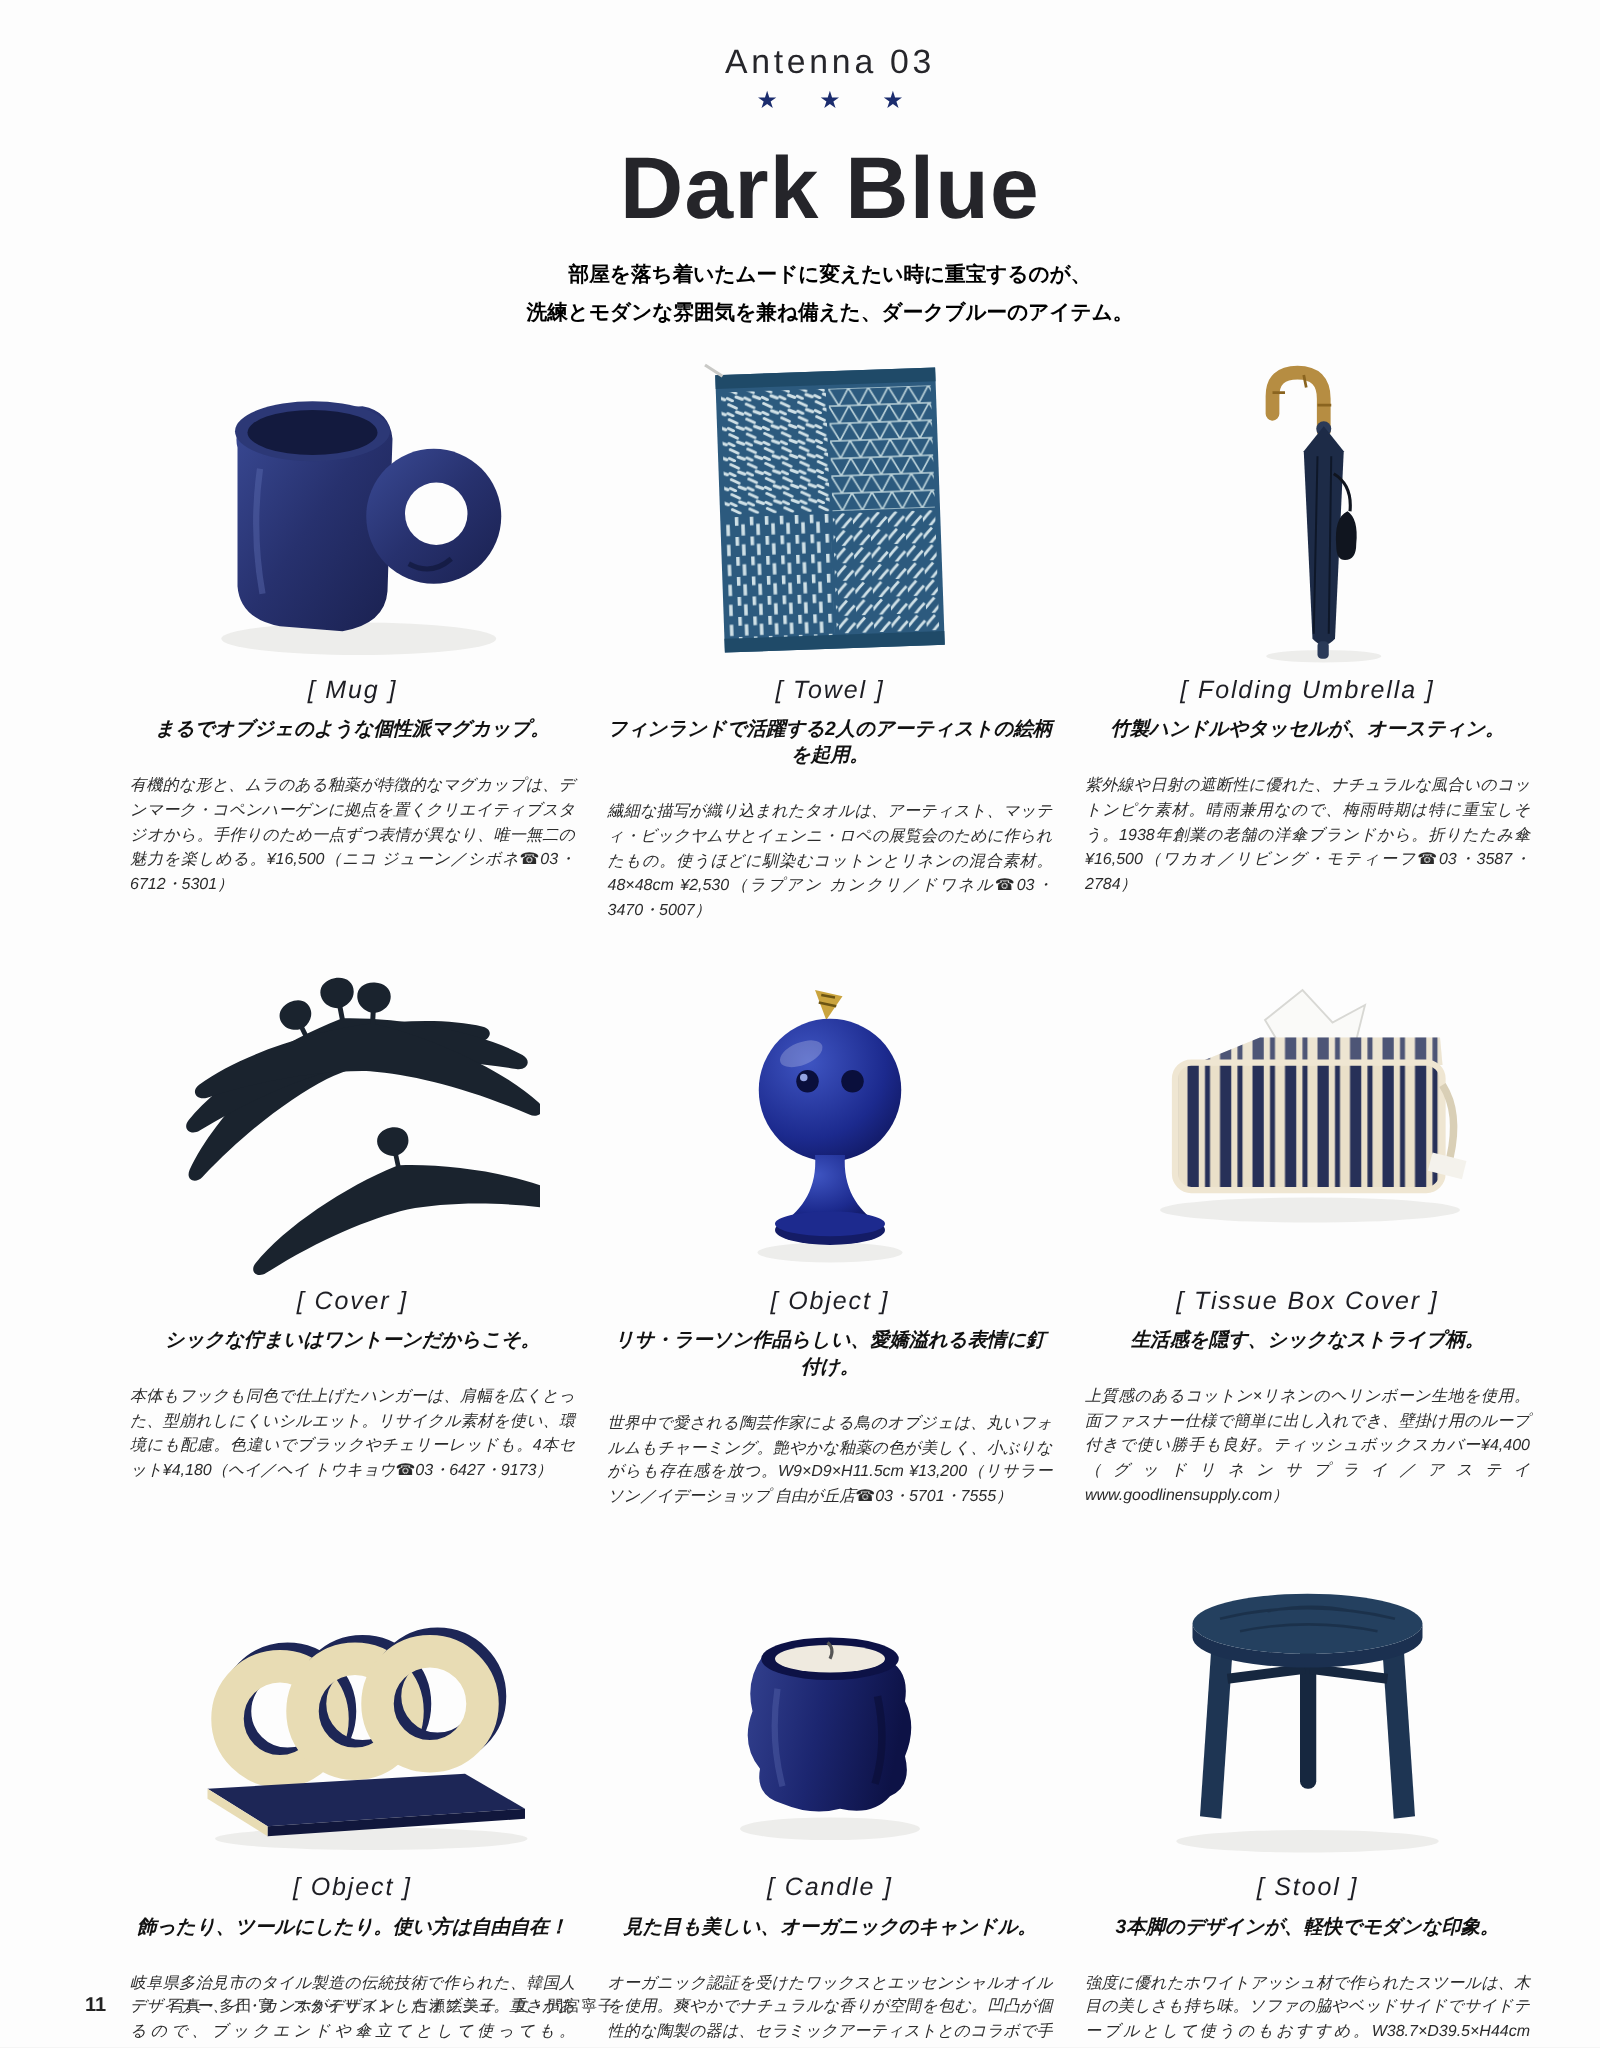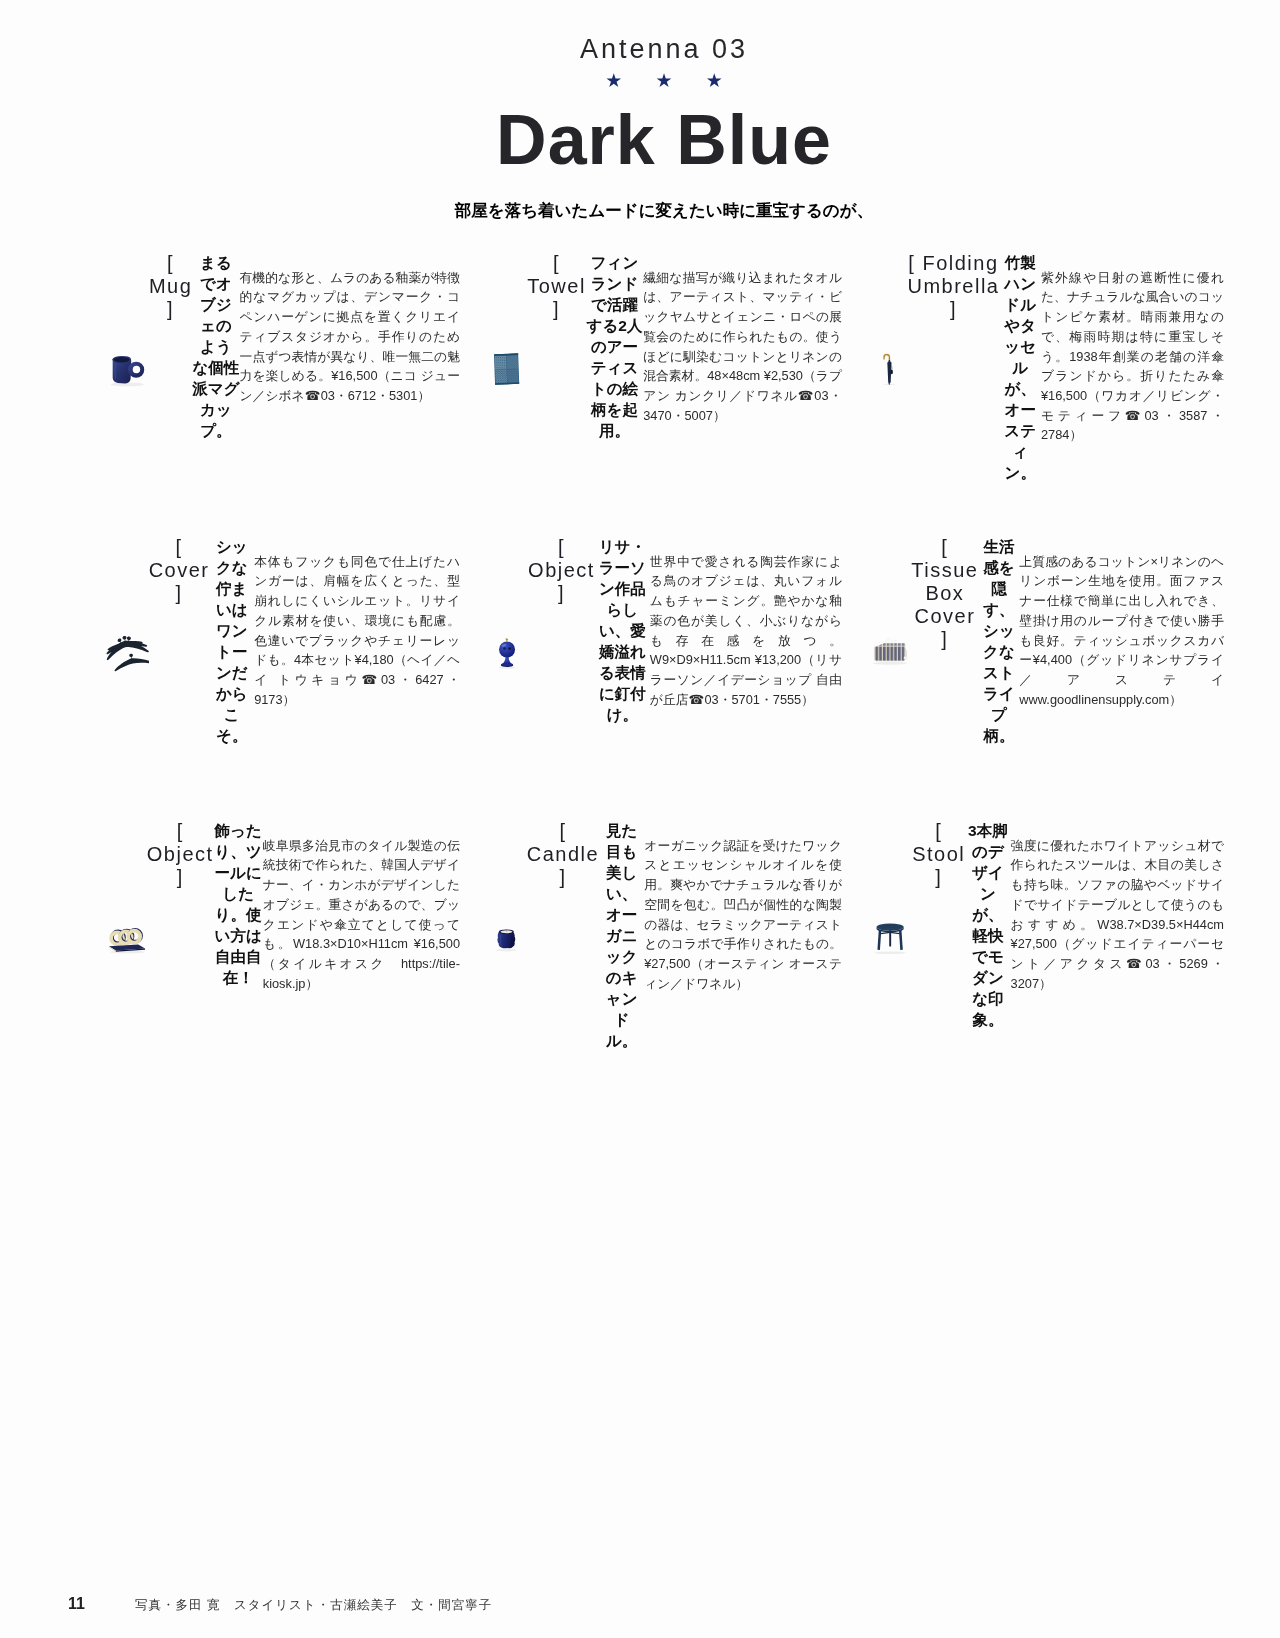--- a/index.html
+++ b/index.html
@@ -5,28 +5,28 @@
   * { margin:0; padding:0; box-sizing:border-box; }
   body { background:#e8e8e8; font-family:"Liberation Sans","DejaVu Sans",sans-serif; }
   .page {
     position:relative; width:1280px; height:1638px; margin:0 auto;
     background:#fdfdfd; color:#222; overflow:hidden;padding-left:48px;
   }
   
   .header { text-align:center; padding-top:34px; }
   .kicker { font-size:27px; letter-spacing:3px; color:#26262b; font-weight:500; }
   .stars { margin-top:4px; font-size:19px; color:#1b2c6e; letter-spacing:14px; padding-left:14px; }
-  .big-title { margin-top:8px; font-size:70px; font-weight:800; letter-spacing:1px; color:#25252a; }
+  .big-title { margin-top:18px; font-size:70px; font-weight:800; letter-spacing:1px; color:#25252a; }
   .intro { margin-top:16px; font-size:16.5px; font-weight:700; line-height:1.8; color:#000000; }
   
   .grid {
     display:grid; grid-template-columns:repeat(3,1fr);
     gap:34px 26px; padding:18px 56px 0 56px;
   }
-  .card { display:flex; flex-direction:row; }
+  .card { display:flex; flex-direction:column;font-style:italic; }
   .imgbox { height:250px; display:flex; align-items:center; justify-content:center; }
   .imgbox svg { height:100%; max-width:100%; }
   .ptitle { margin-top:8px; text-align:center; font-size:20px; letter-spacing:1.5px; color:#1e1e24; font-weight:500; }
   .phead  { margin-top:9px; text-align:center; font-size:15.5px; font-weight:700; color:#111; }
   .pbody  { margin-top:24px; font-size:12.8px; line-height:1.54; text-align:justify; color:#2b2b2b; }
   
   .footer { position:absolute; left:30px; bottom:24px; display:flex; align-items:baseline; gap:50px; }
   .pageno { font-size:16px; font-weight:700; color:#222;margin-left:38px; }
   .credits { font-size:12.5px; letter-spacing:1px; color:#333; }
 </style>
@@ -34,20 +34,21 @@
 <body>
 
 <div class="page">
 
   <div class="header">
     <div class="kicker">Antenna 03</div>
     <div class="stars">★ ★ ★</div>
     <div class="big-title">Dark Blue</div>
     <div class="intro">
       <div>部屋を落ち着いたムードに変えたい時に重宝するのが、</div>
+      <div>洗練とモダンな雰囲気を兼ね備えた、ダークブルーのアイテム。</div>
     </div>
   </div>
 
   <div class="grid">
 
     <div class="card">
       <div class="imgbox">
         <svg viewBox="0 0 300 250">
           <defs>
               <linearGradient id="mg1" x1="0" y1="0" x2="1" y2="1">

